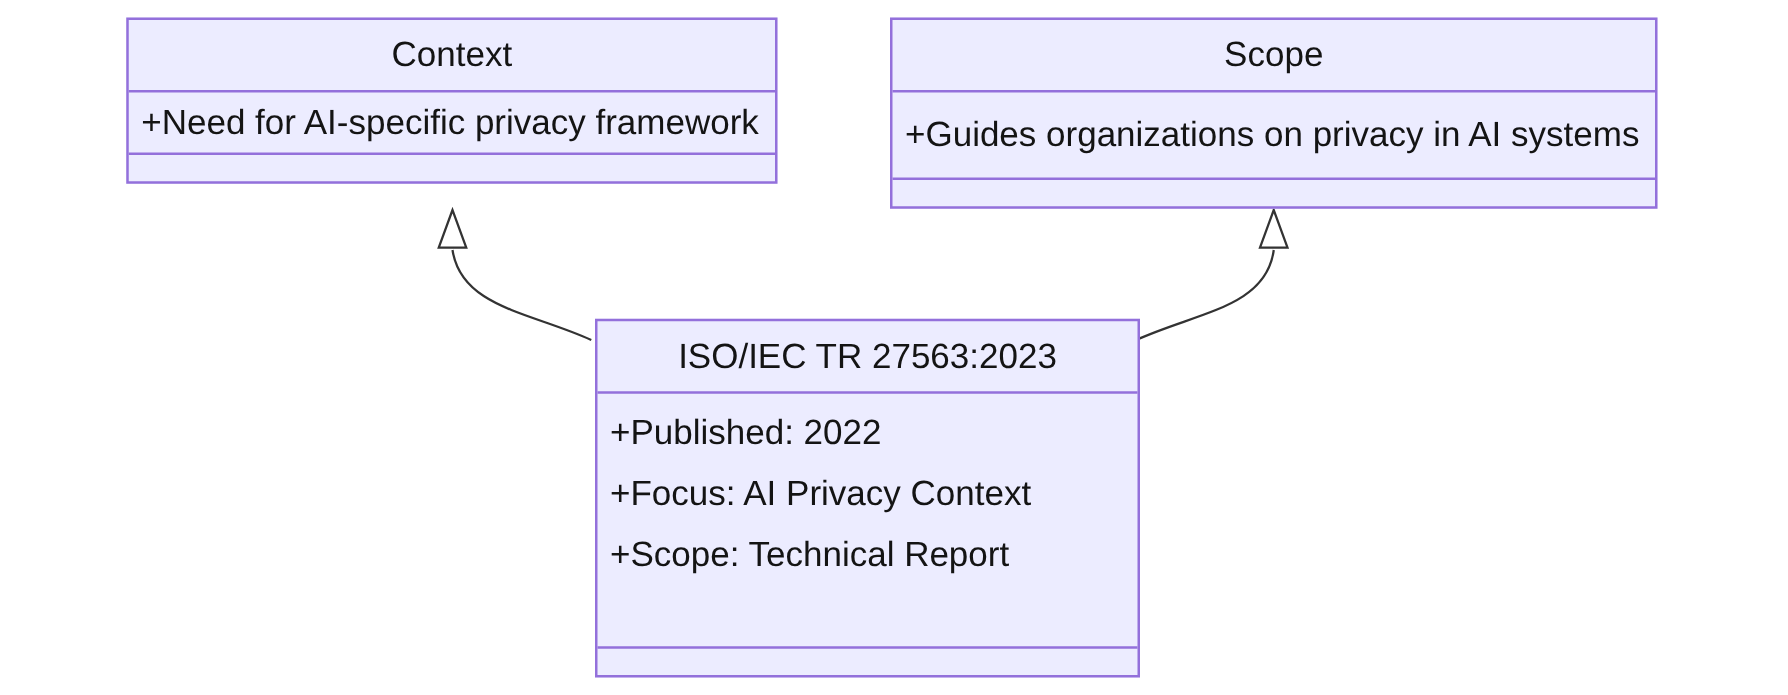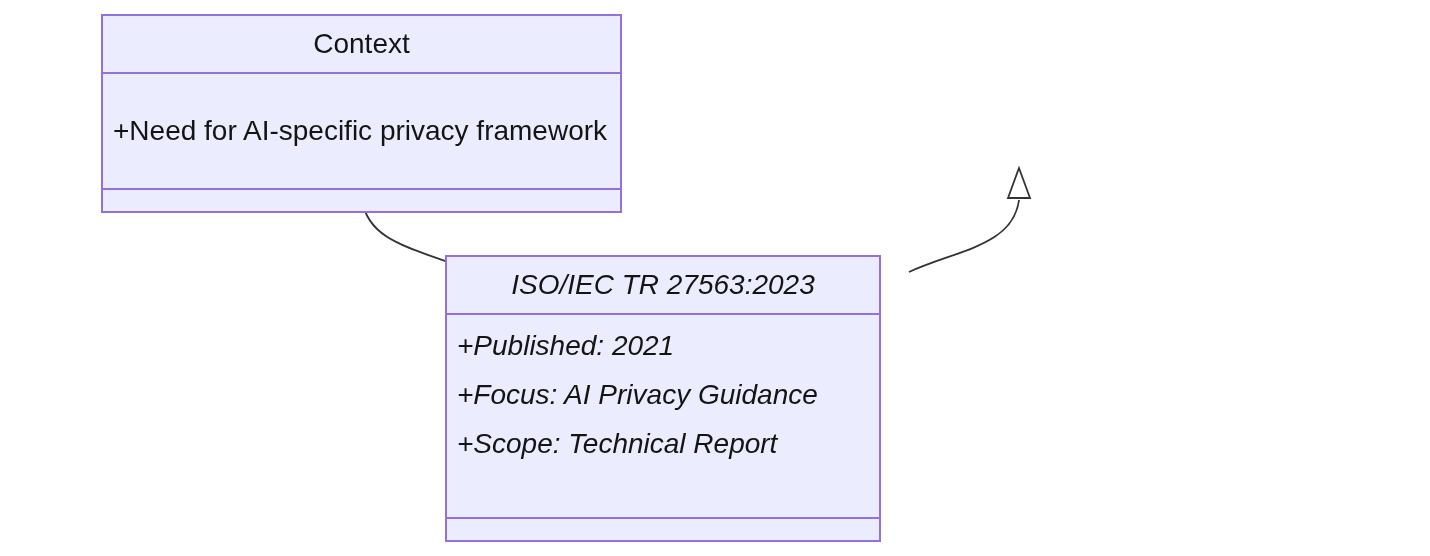--- a/index.html
+++ b/index.html
@@ -77,32 +77,39 @@
 
 <div class="canvas">
 
   <svg class="edges" viewBox="0 0 1430 556" xmlns="http://www.w3.org/2000/svg">
     <path class="edge" d="M 473 272 C 425 250, 369 246, 362 200"></path>
     <polygon class="arrowhead" points="362,168 351,198 373,198"></polygon>
     <path class="edge" d="M 909 272 C 957 250, 1013 246, 1019 200"></path>
     <polygon class="arrowhead" points="1019,168 1008,198 1030,198"></polygon>
   </svg>
 
-  <section class="uml-class" style="left:101px; top:14px; width:521px; height:199px;">
+  <section class="uml-class" style="left:101px; top:14px; width:521px; height:133px;">
     <div class="uml-title">Context</div>
     <div class="uml-attrs center">
       <div class="attr">+Need for AI-specific privacy framework</div>
     </div>
     <div class="uml-methods"></div>
   </section>
 
+  <section class="uml-class" style="left:712px; top:14px; width:614px; height:153px;">
+    <div class="uml-title">Scope</div>
+    <div class="uml-attrs center">
+      <div class="attr">+Guides organizations on privacy in AI systems</div>
+    </div>
+    <div class="uml-methods"></div>
+  </section>
 
-  <section class="uml-class" style="left:445px; top:255px; width:436px; height:287px;font-style:italic;">
+  <section class="uml-class" style="left:476px; top:255px; width:436px; height:287px;">
     <div class="uml-title">ISO/IEC TR 27563:2023</div>
     <div class="uml-attrs multi">
-      <div class="attr">+Published: 2021</div>
-      <div class="attr">+Focus: AI Privacy Guidance</div>
+      <div class="attr">+Published: 2022</div>
+      <div class="attr">+Focus: AI Privacy Context</div>
       <div class="attr">+Scope: Technical Report</div>
     </div>
     <div class="uml-methods"></div>
   </section>
 
 </div>
 
 </body></html>

